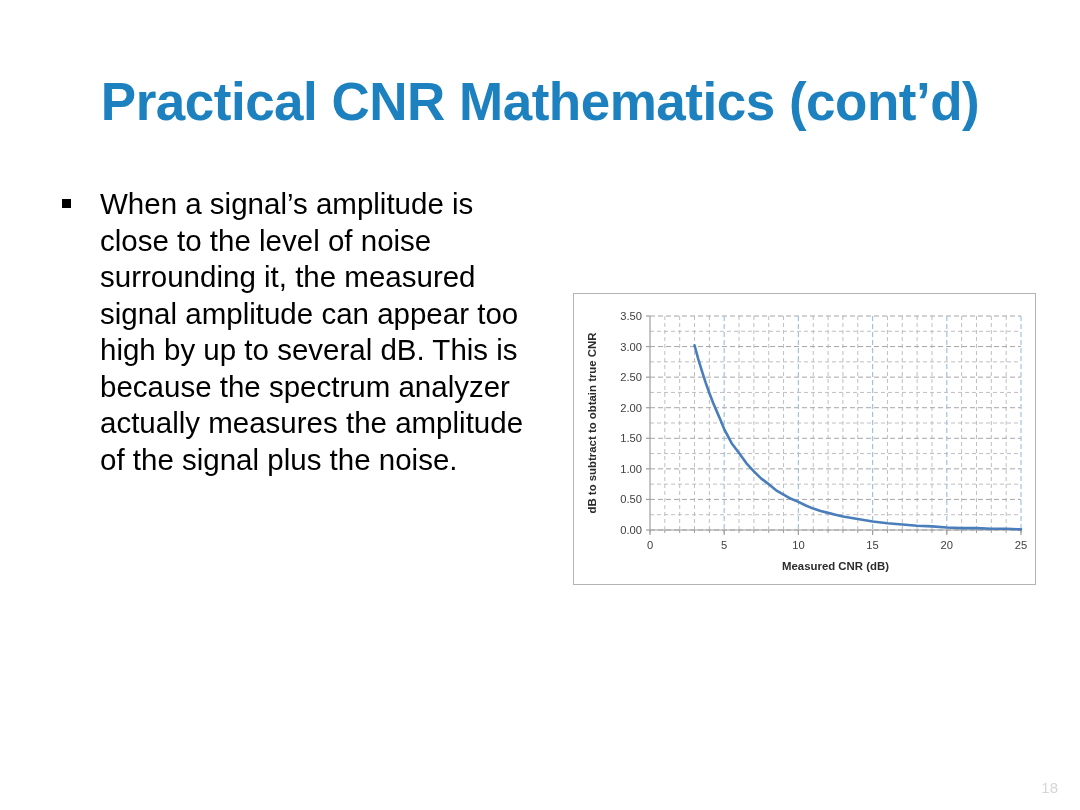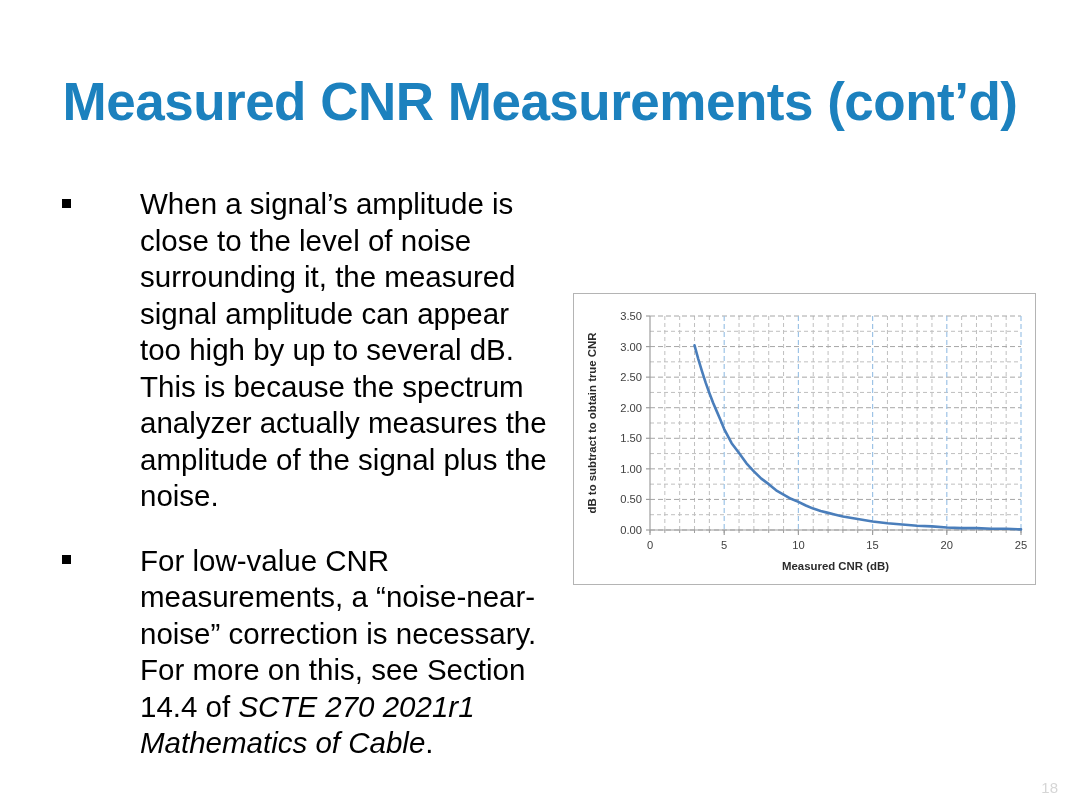--- a/index.html
+++ b/index.html
@@ -63,21 +63,20 @@
     height: 9px;
     background: #000000;
     vertical-align: 0.22em;
   }
   .bullet-text {
     flex: 1 1 auto;
     font-size: 29.5px;
     line-height: 36.5px;
     color: #000000;
     font-family: "Liberation Sans", sans-serif;
-    margin-left: 40px;
   }
   .bullet-text .it { font-style: italic; }
 
   
   #chart-figure {
     position: absolute;
     left: 573px;
     top: 293px;
     width: 463px;
     height: 292px;
@@ -105,30 +104,26 @@
     right: 22px;
     bottom: 14px;
     font-family: "Liberation Sans", sans-serif;
     font-size: 15px;
     color: #d6d6d6;
   }
 </style>
 </head>
 <body>
 
-<div id="slide-title">Measured CNR Measurements (cont’d)</div>
+<div id="slide-title">Practical CNR Mathematics (cont’d)</div>
 
 <div id="body-content">
     <div class="bullet-row">
       <div class="bullet-marker"><span class="sq"></span></div>
       <div class="bullet-text"><span>When a signal’s amplitude is close to the level of noise surrounding it, the measured signal amplitude can appear too high by up to several dB. This is because the spectrum analyzer actually measures the amplitude of the signal plus the noise.</span></div>
-    </div>
-    <div class="bullet-row">
-      <div class="bullet-marker"><span class="sq"></span></div>
-      <div class="bullet-text"><span>For low-value CNR measurements, a “noise-near-noise” correction is necessary. For more on this, see Section 14.4 of </span><span class="it">SCTE 270 2021r1 Mathematics of Cable</span><span>.</span></div>
     </div>
   </div>
 
 <div id="chart-figure">
   <svg id="chart-svg" width="461" height="290" viewBox="0 0 461 290">
       <rect x="76" y="22" width="371" height="214" fill="#ffffff"></rect>
       <line x1="90.84" y1="22" x2="90.84" y2="236" stroke="#bfbfbf" stroke-width="1" stroke-dasharray="4,3"></line>
       <line x1="105.68" y1="22" x2="105.68" y2="236" stroke="#bfbfbf" stroke-width="1" stroke-dasharray="4,3"></line>
       <line x1="120.52" y1="22" x2="120.52" y2="236" stroke="#bfbfbf" stroke-width="1" stroke-dasharray="4,3"></line>
       <line x1="135.36" y1="22" x2="135.36" y2="236" stroke="#bfbfbf" stroke-width="1" stroke-dasharray="4,3"></line>

